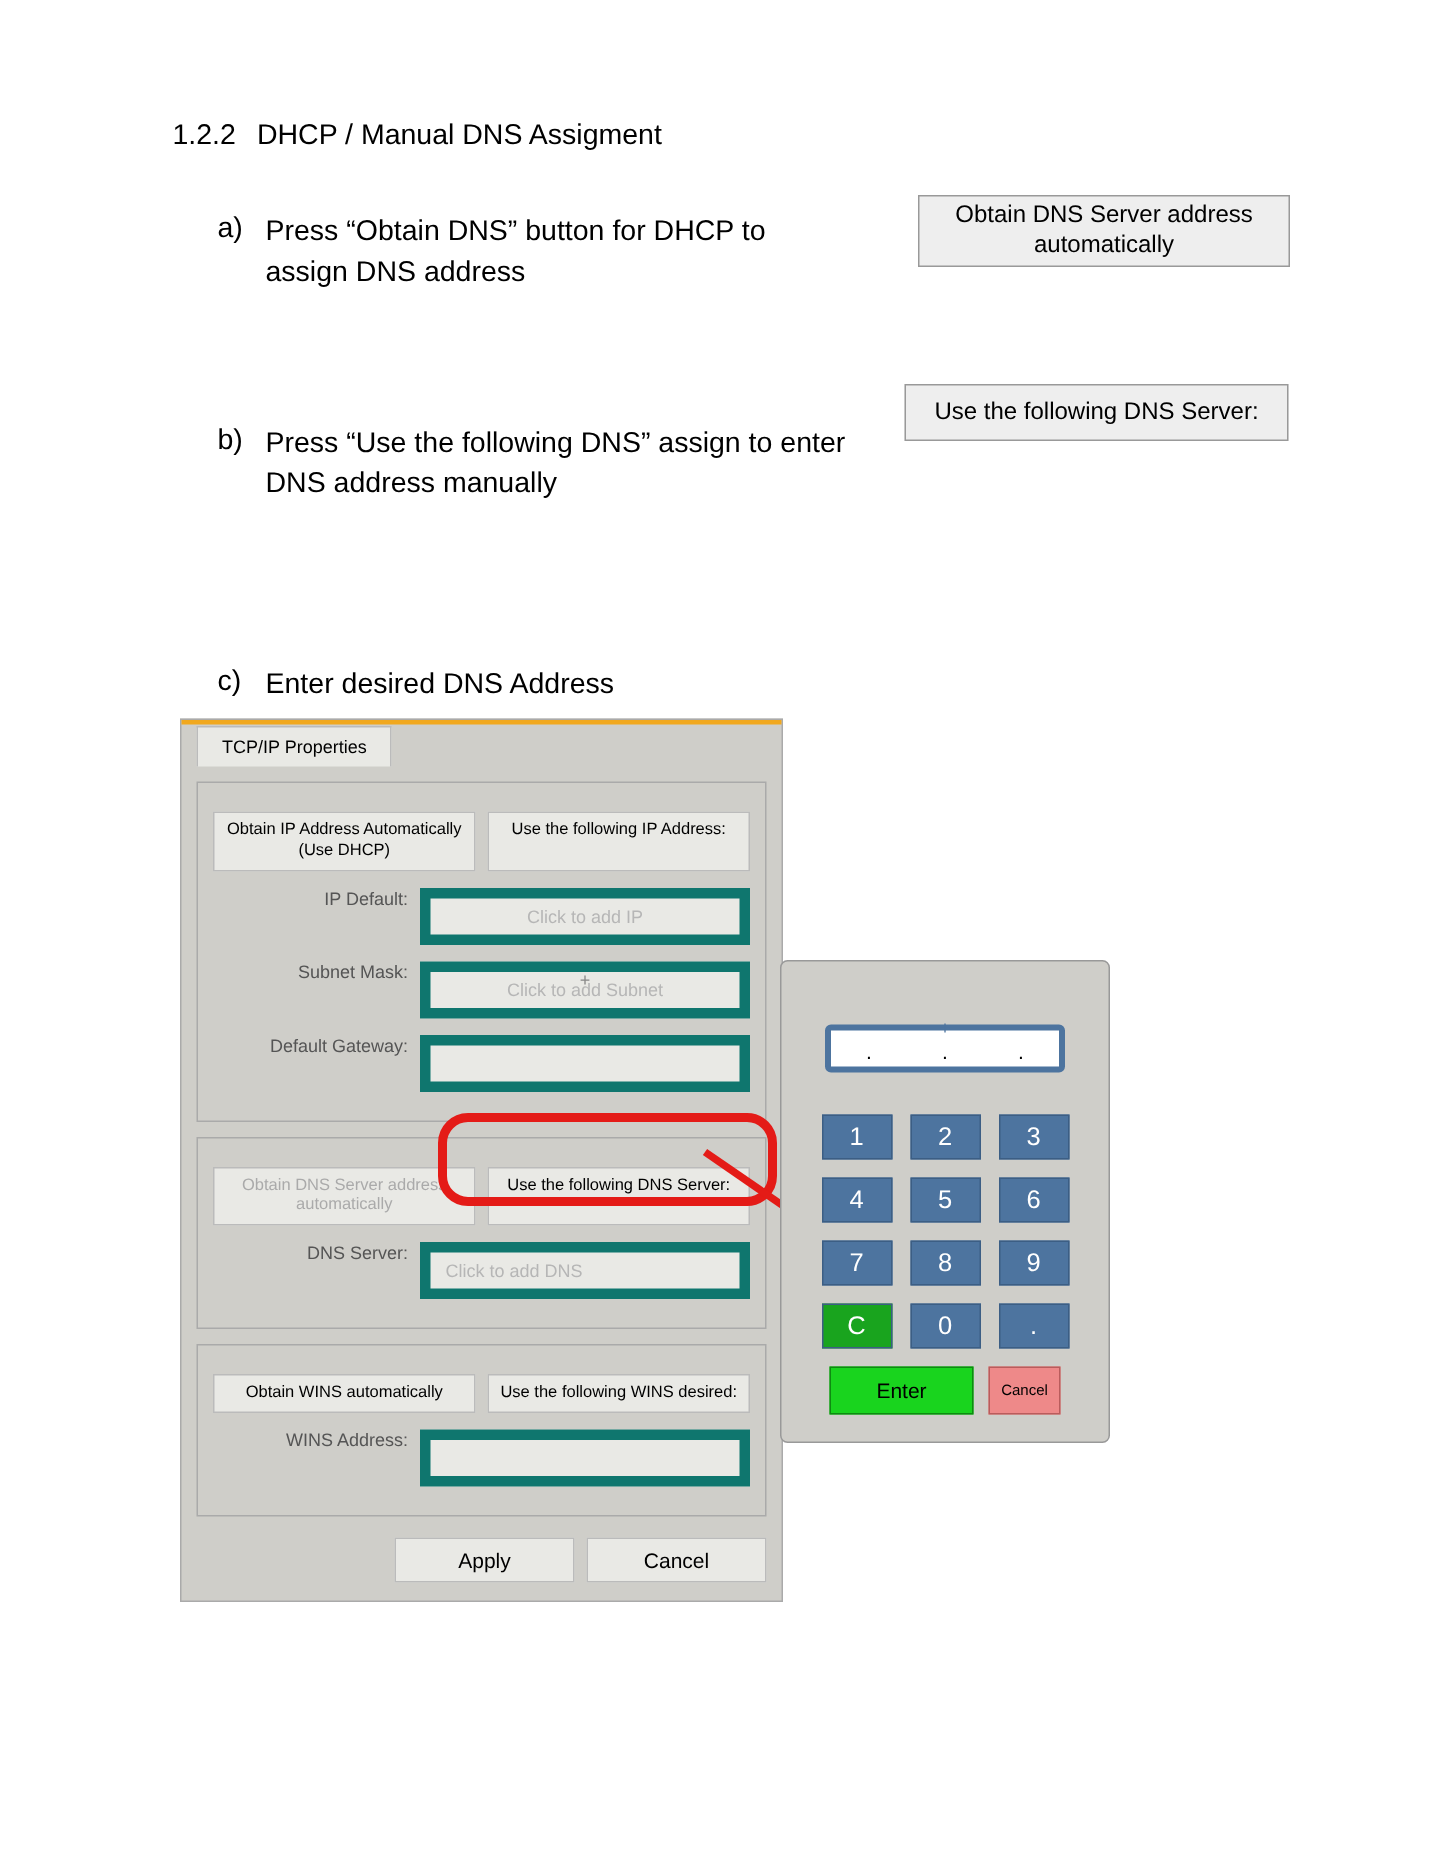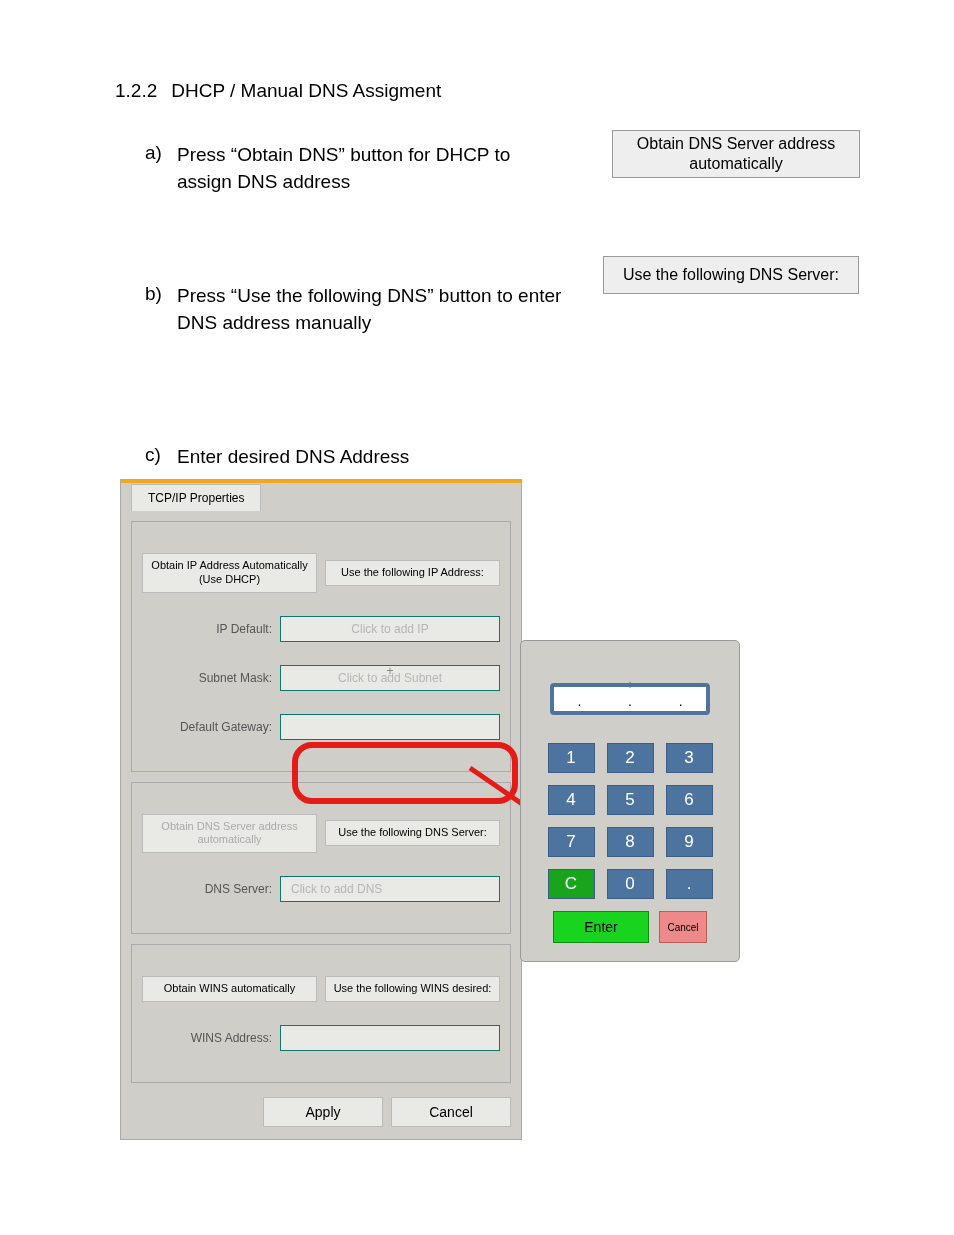--- a/index.html
+++ b/index.html
@@ -8,24 +8,24 @@
   .item{display:flex;gap:10px;font-size:19px;max-width:420px;margin-left:30px}
   .item-marker{min-width:22px}
   .item-text{line-height:1.4}
   .side-btn{position:absolute;background:#eeeeee;border:1px solid #999;font-size:16px;text-align:center;padding:8px 12px;box-sizing:border-box;display:flex;align-items:center;justify-content:center;line-height:1.25}
 
   
   .tcpip{position:absolute;left:120px;top:479px;width:400px;background:#cfcec9;border:1px solid #aaa;font-family:Liberation Sans, sans-serif}
   .tcpip .tabbar{height:28px;margin:0;display:flex;align-items:flex-end;border-top:3px solid #f1a81e}
   .tcpip .tab{background:#e9e9e5;border:1px solid #bbb;border-bottom:none;font-size:12px;padding:6px 16px;margin-left:10px}
   .panel{border:1px solid #aaa;margin:10px;background:#cfcec9;padding:8px 6px}
-  .row{display:flex;gap:8px;align-items:center;margin:23px 4px}
+  .row{display:flex;gap:8px;margin:11px 4px}
   .opt-btn{flex:1;background:#e9e9e5;border:1px solid #bbb;font-size:11px;text-align:center;padding:5px 4px;line-height:1.25;box-sizing:border-box}
   .lbl{width:130px;text-align:right;font-size:12px;color:#555}
-  .txt{flex:1;background:#e9e9e5;border:1px solid #0f766e;height:24px;font-size:12px;color:#b6b6b6;display:flex;align-items:center;justify-content:center;position:relative}
+  .txt{flex:1;background:#e9e9e5;border:7px solid #0f766e;height:24px;font-size:12px;color:#b6b6b6;display:flex;align-items:center;justify-content:center;position:relative}
   .txt.empty{color:transparent}
   .foot{display:flex;justify-content:flex-end;gap:8px;padding:4px 10px 12px 10px}
   .foot .btn{width:110px;background:#e9e9e5;border:1px solid #bbb;font-size:14px;text-align:center;padding:6px 4px}
 
   
   .highlight{position:absolute;border:6px solid #e41b17;border-radius:20px;pointer-events:none}
 
   
   .keypad{position:absolute;left:520px;top:640px;width:220px;background:#cfcec9;border:1px solid #999;border-radius:5px;padding:16px 14px 18px 14px;box-sizing:border-box;font-family:Arial}
   .kp-disp{background:#fff;border:4px solid #4d749f;border-radius:4px;height:32px;margin:26px auto 28px auto;width:160px;display:flex;align-items:flex-end;justify-content:space-around;font-size:14px;padding-bottom:2px;box-sizing:border-box;position:relative}
@@ -54,21 +54,21 @@
   <div class="item" style="margin-bottom:88px">
     <span class="item-marker">a)</span>
     <span class="item-text">Press “Obtain DNS” button for DHCP to assign DNS address</span>
   </div>
   <div class="side-btn" style="left:612px;top:130px;width:248px;height:48px">
     <span>Obtain DNS Server address automatically</span>
   </div>
 
   <div class="item" style="margin-bottom:108px">
     <span class="item-marker">b)</span>
-    <span class="item-text">Press “Use the following DNS” button to enter DNS address manually</span>
+    <span class="item-text">Press “Use the following DNS” assign to enter DNS address manually</span>
   </div>
   <div class="side-btn" style="left:603px;top:256px;width:256px;height:38px">
     <span>Use the following DNS Server:</span>
   </div>
 
   <div class="item">
     <span class="item-marker">c)</span>
     <span class="item-text">Enter desired DNS Address</span>
   </div>
 

